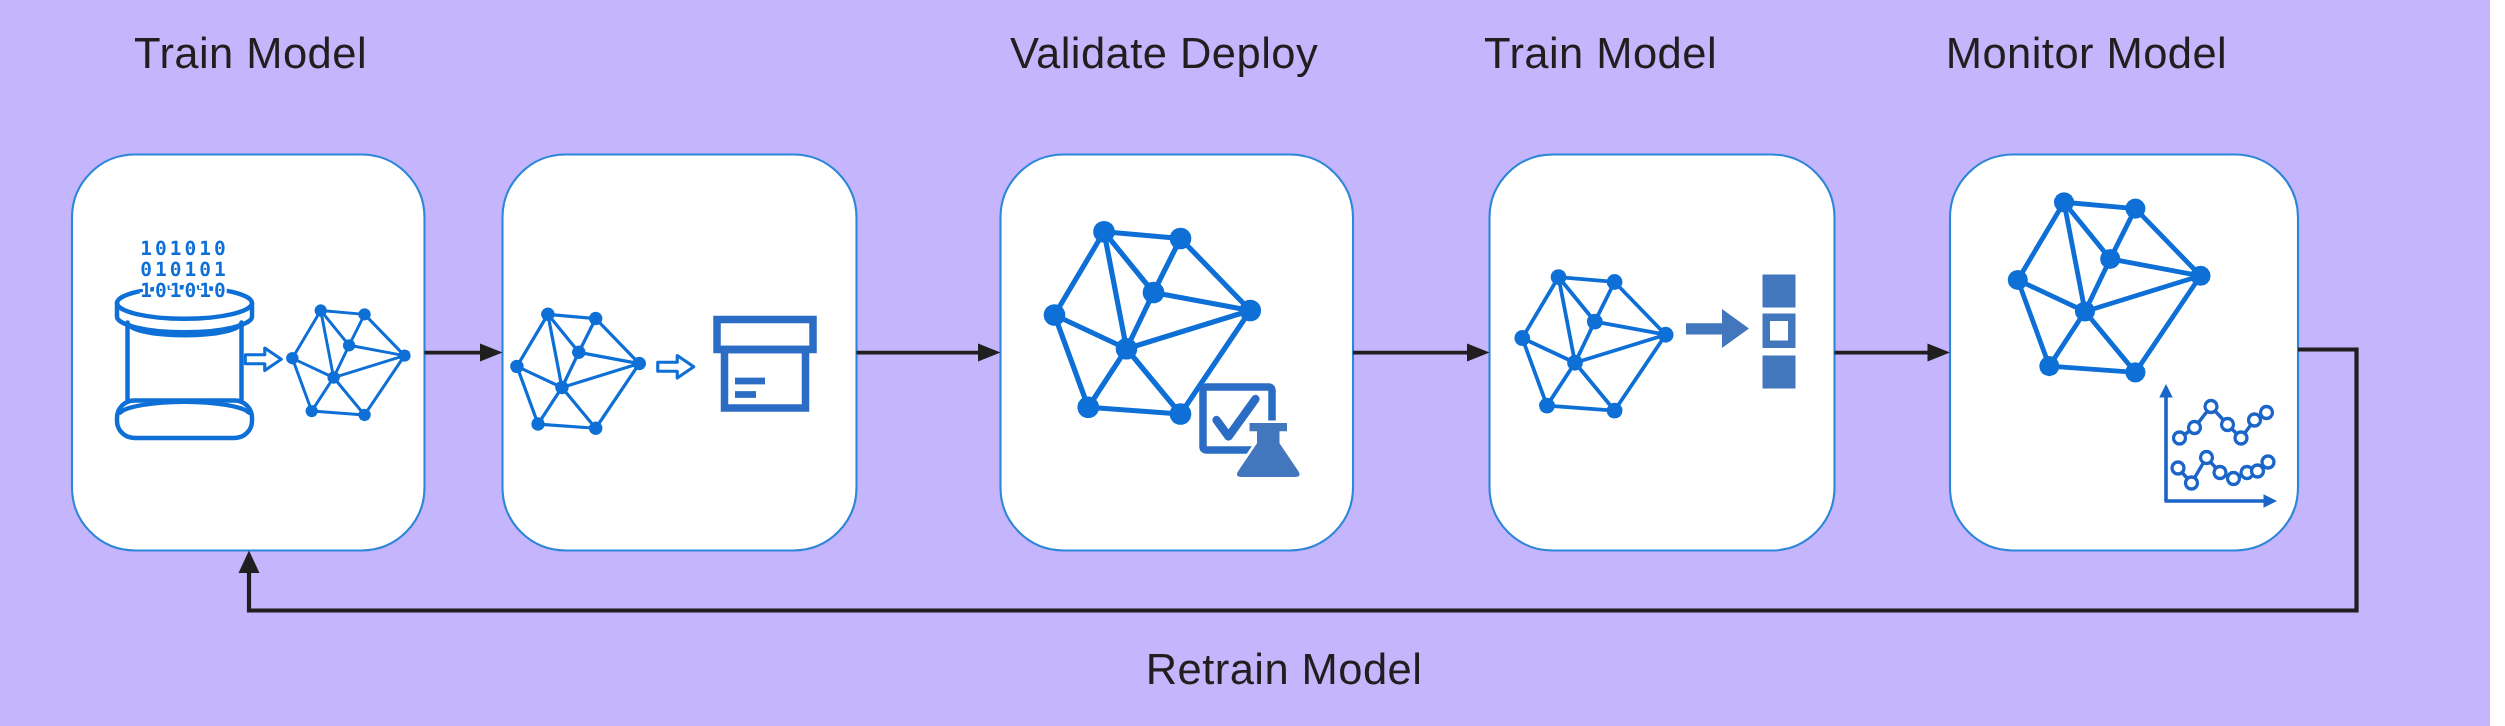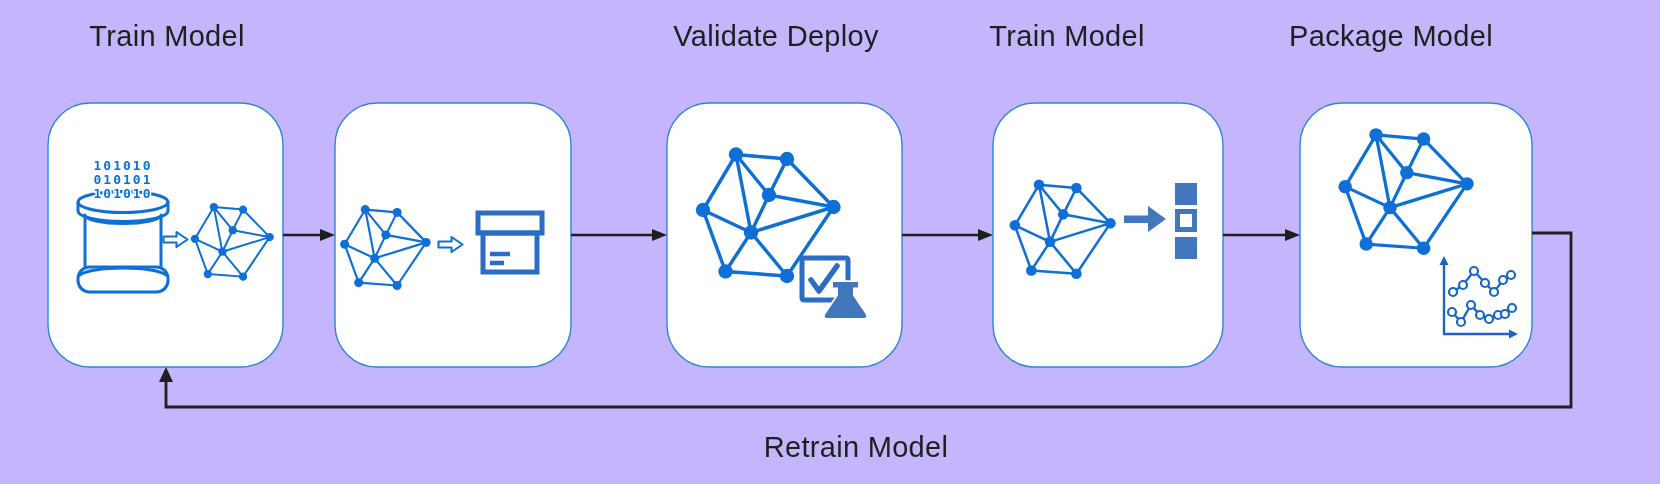--- a/index.html
+++ b/index.html
@@ -45,21 +45,21 @@
   }
 </style>
 </head>
 <body>
 
 <div class="canvas">
 
   <div class="stage-title" style="left:47px">Train Model</div>
   <div class="stage-title" style="left:656px">Validate Deploy</div>
   <div class="stage-title" style="left:947px">Train Model</div>
-  <div class="stage-title" style="left:1271px">Package Model</div>
+  <div class="stage-title" style="left:1271px">Monitor Model</div>
 
   <div class="feedback-title" style="left:736px">Retrain Model</div>
 
   <svg width="1670" height="484" viewBox="0 0 1670 484">
     <defs>
 
       <symbol id="model-graph" viewBox="0 0 100 96">
         <g fill="none" stroke="currentColor" stroke-width="2.3" stroke-linecap="round">
           <path d="M30,7 L64,10"></path>
             <path d="M30,7 L8,44"></path>

